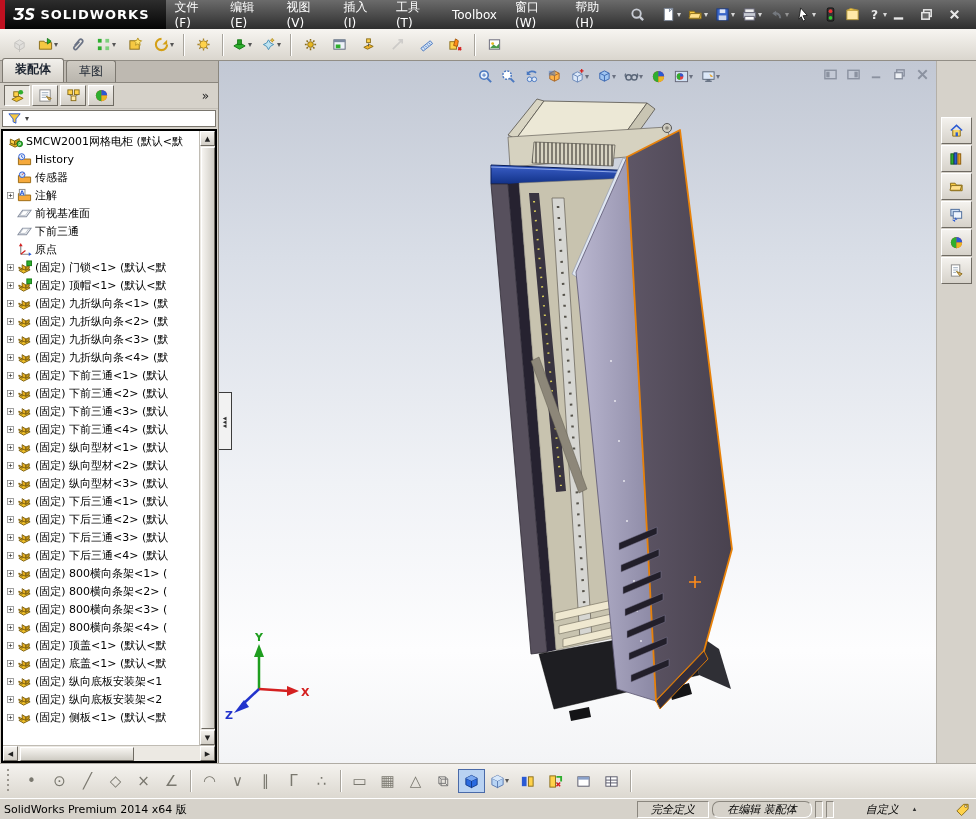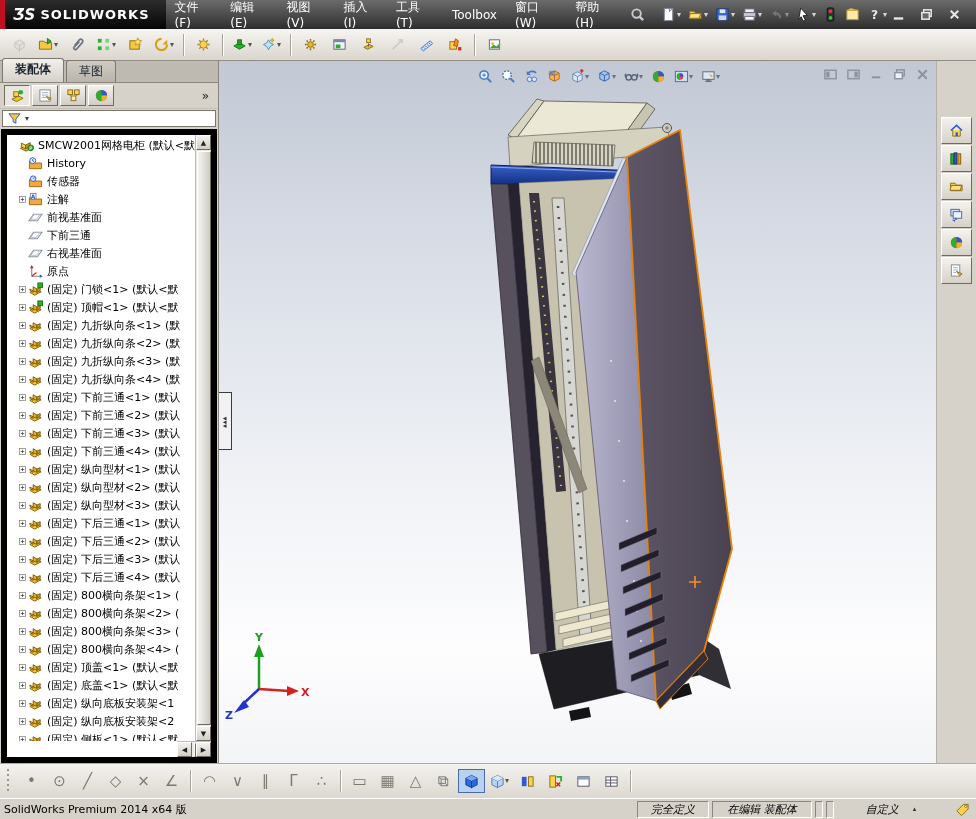--- a/index.html
+++ b/index.html
@@ -39,21 +39,21 @@
         font-size:12px;color:#1c2430;padding:2px 12px 2px;}
   .ptab.active{background:linear-gradient(#f2f0ec,#d6d2ca);padding-bottom:4px;font-weight:bold;}
   .mgrrow{height:26px;display:flex;align-items:center;gap:2px;padding:2px 4px;flex:none;border-bottom:1px solid #c4c0b8;}
   .mgrbtn{width:26px;height:21px;border:1px solid;border-color:#fff #6e6a62 #6e6a62 #fff;background:linear-gradient(#f2f0ec,#d2cec6);
           display:flex;align-items:center;justify-content:center;}
   .mgrbtn.active{border-color:#6e6a62 #fff #fff #6e6a62;background:#e9e6df;}
   .chev{margin-left:auto;color:#222;font-size:12px;padding-right:5px;}
   .filterrow{height:20px;padding:1px 2px;flex:none;}
   .filterbox{height:17px;background:#fff;border:1px solid #7a766e;display:flex;align-items:center;gap:3px;padding:0 4px;}
   .filterbox .fdd{font-size:8px;color:#444;}
-  .treebox{flex:1;display:flex;flex-direction:column;min-height:0;margin:0 1px 0 1px;border:6px solid #000000;background:#fff;align-items:flex-end;}
+  .treebox{flex:1;display:flex;flex-direction:column;min-height:0;margin:0 1px 0 1px;border:2px solid #000000;background:#fff;}
   .treemain{flex:1;display:flex;min-height:0;}
   .trows{flex:1;overflow:hidden;padding-top:1px;min-width:0;}
   .trow{height:18px;display:flex;align-items:center;font-size:11px;white-space:nowrap;}
   .texp{width:11px;height:18px;display:flex;align-items:center;justify-content:center;margin-left:2px;flex:none;}
   .trow.root .texp{width:2px;}
   .ticon{width:16px;height:16px;margin-right:3px;flex:none;display:flex;align-items:center;justify-content:center;}
   .tlabel{color:#000;overflow:hidden;}
   .vscroll{width:16px;flex:none;background:#ece9e3;border-left:1px solid #c0bcb4;display:flex;flex-direction:column;align-items:center;}
   .sarrow{width:15px;height:15px;flex:none;background:linear-gradient(#f4f2ee,#d2cec6);border:1px solid;border-color:#fff #6e6a62 #6e6a62 #fff;
           display:flex;align-items:center;justify-content:center;font-size:7px;color:#222;}
@@ -84,21 +84,21 @@
   .grip{width:7px;height:24px;margin-right:5px;background:repeating-linear-gradient(#9a968e 0 2px,transparent 2px 5px);background-size:2px 100%;background-repeat:repeat-y;background-position:2px 0;}
   .skitem{width:27px;height:24px;display:flex;align-items:center;justify-content:center;color:#7a786f;font-size:15px;line-height:1;}
   .skitem.active{background:#b9d2f2;border:1px solid #4a6aa8;}
   .skitem.dd::after{content:"▾";font-size:8px;color:#555;}
 
   
   .statusbar{height:21px;flex:none;background:#d6d2ca;border-top:1px solid #fff;display:flex;align-items:center;font-size:11px;color:#000;padding:0 6px 0 4px;}
   .sleft{flex:1;}
   .scell{height:17px;border:1px solid;border-color:#8a867e #fff #fff #8a867e;display:flex;align-items:center;justify-content:center;margin-left:3px;padding:0 6px;}
   .scells .scell:nth-child(1){min-width:72px;}
-  .scells .scell:nth-child(2){min-width:100px;}
+  .scells .scell:nth-child(2){min-width:100px;border-radius:7px;}
   .scells .scell:nth-child(3){min-width:8px;padding:0;}
   .scells .scell:nth-child(4){min-width:8px;padding:0;}
   .scell.arrow{border:none;min-width:108px;}
   .scell.arrow::after{content:"▴";font-size:7px;margin-left:14px;color:#333;}
   .scells{display:flex;align-items:center;font-style:italic;}
   .tagbtn{margin-left:10px;display:flex;align-items:center;}
 </style>
 </head>
 <body>
 
@@ -433,30 +433,20 @@
                     <path d="M1 11.5l5-7h9l-5 7z" fill="none" stroke="#8a92a2" stroke-width="1.2"></path>
                     <path d="M3 10l3.5-5h6L9 10z" fill="none" stroke="#b8bec8" stroke-width="1"></path>
                   </svg>
                 </span>
     <span class="tlabel">下前三通</span>
   </div>
               <div class="trow">
     <span class="texp"></span>
     <span class="ticon">
                   <svg viewBox="0 0 16 16" width="15" height="15">
-                    <path d="M1 11.5l5-7h9l-5 7z" fill="none" stroke="#8a92a2" stroke-width="1.2"></path>
-                    <path d="M3 10l3.5-5h6L9 10z" fill="none" stroke="#b8bec8" stroke-width="1"></path>
-                  </svg>
-                </span>
-    <span class="tlabel">右视基准面</span>
-  </div>
-              <div class="trow">
-    <span class="texp"></span>
-    <span class="ticon">
-                  <svg viewBox="0 0 16 16" width="15" height="15">
                     <path d="M4 13V4M4 13h9" fill="none" stroke="#888" stroke-width="1.2"></path>
                     <path d="M2 4.5L4 1l2 3.5z" fill="#d42020"></path>
                     <path d="M12.5 11l3 2-3 2z" fill="#2a5ad4"></path>
                     <path d="M4 13l5-4" stroke="#d42020" stroke-width="1.2"></path>
                   </svg>
                 </span>
     <span class="tlabel">原点</span>
   </div>
               <div class="trow">
     <span class="texp">

